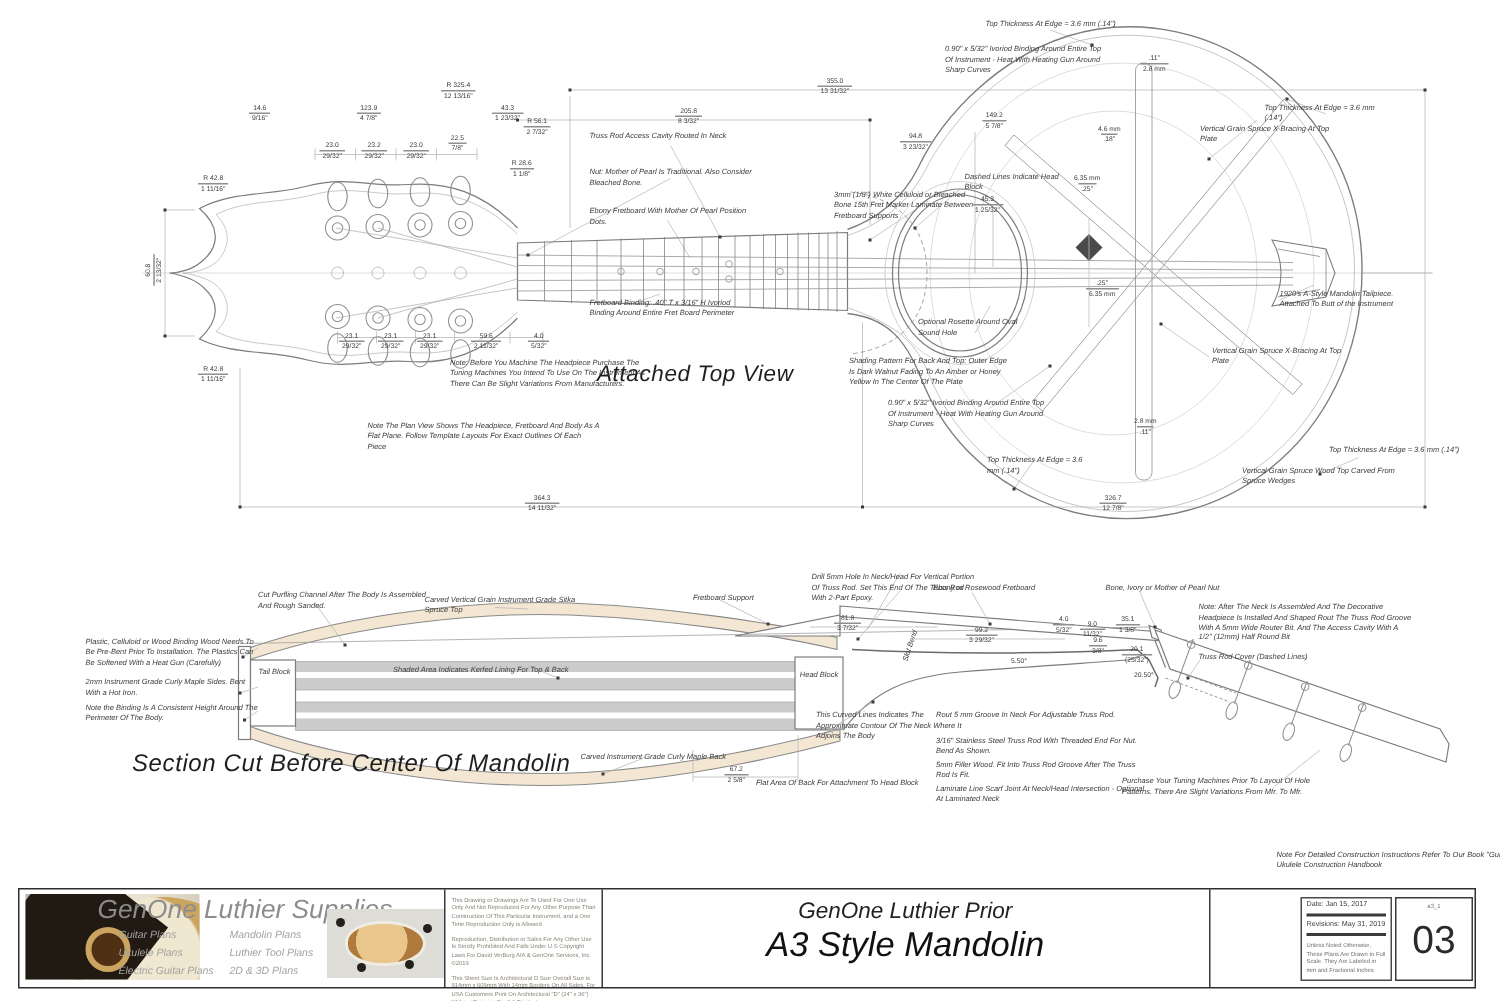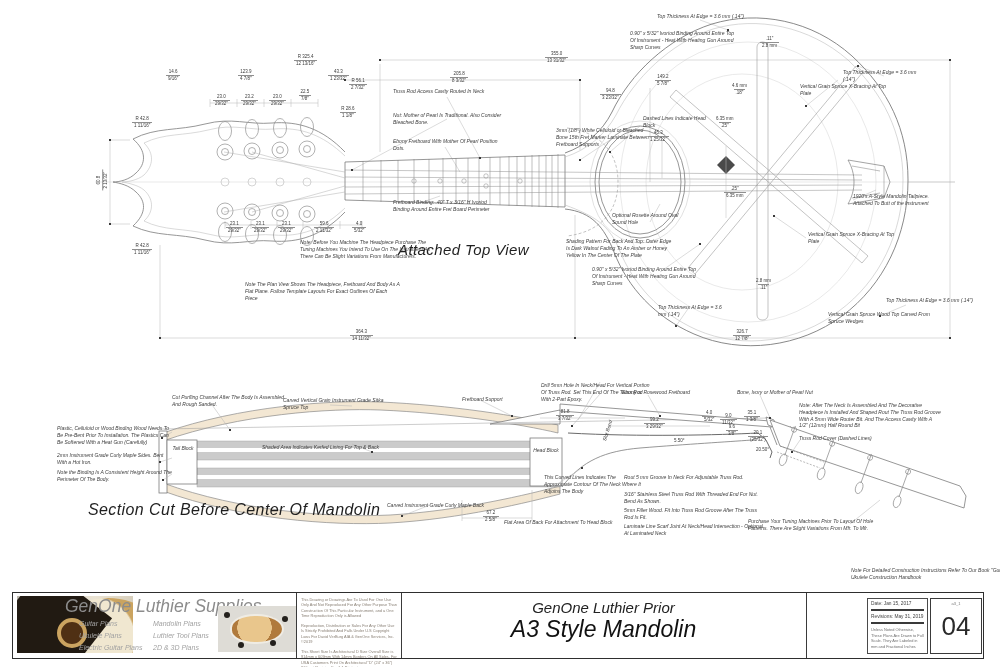--- a/index.html
+++ b/index.html
@@ -556,17 +556,17 @@
     <div class="v" style="left:793px"></div>
     <div class="datebox">
       <div>Date: Jan 15, 2017</div>
       <div class="bar"></div>
       <div>Revisions: May 31, 2019</div>
       <div class="bar"></div>
       <div class="note">Unless Noted Otherwise, These Plans Are Drawn to Full Scale. They Are Labeled in mm and Fractional Inches</div>
     </div>
     <div class="numbox">
       <div class="ref">a3_1</div>
-      <div class="num">04</div>
+      <div class="num">03</div>
     </div>
   </div>
 
 </div>
 
 </body></html>

